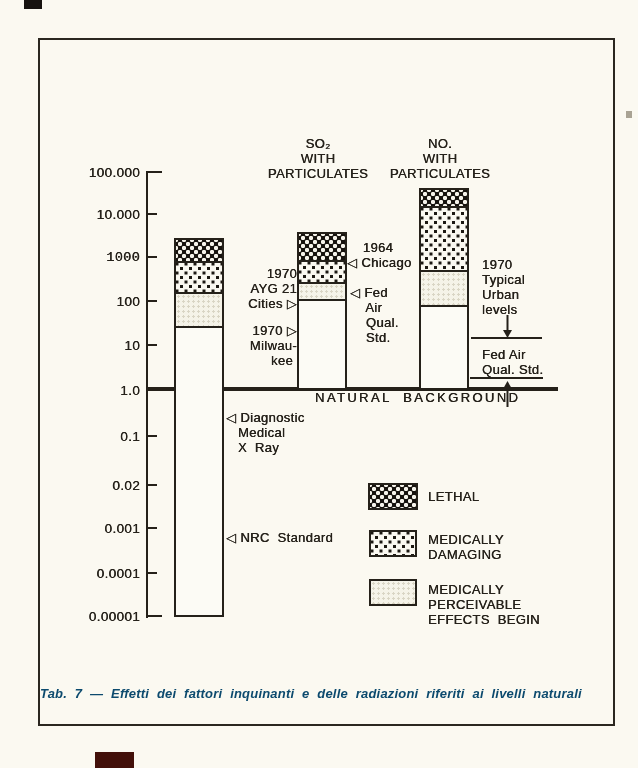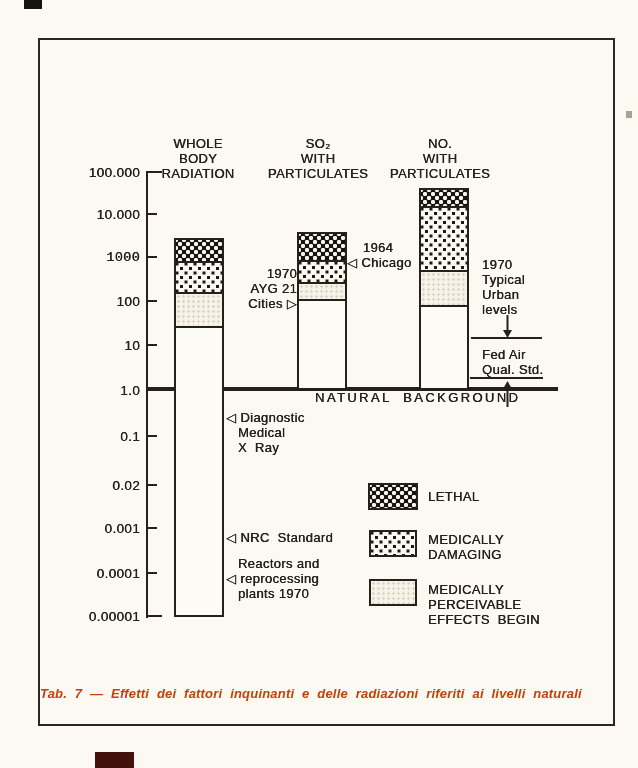--- a/index.html
+++ b/index.html
@@ -47,21 +47,21 @@
   .pat-perceivable {
     background-color:#f5f3e8;
     background-image:radial-gradient(circle, #d9d5c4 1px, transparent 1.25px);
     background-size:5px 5px;
   }
   .swatch { box-sizing:border-box; border:2px solid #25211a; }
   .baseline-lbl { letter-spacing:2.4px; }
   .caption {
     font-size:13px; font-style:italic; font-weight:700;
     letter-spacing:0.2px; word-spacing:4px; white-space:pre;
-    color:#c2410c;
+    color:#0c4a6e;
   }
   svg .stroke { stroke:#25211a; stroke-width:2; }
   svg .fill { fill:#25211a; }
 </style>
 </head>
 <body>
 
 <div class="sheet">
 
   <div class="abs" style="left:24px; top:0; width:18px; height:9px; background:#171310;"></div>
@@ -90,23 +90,20 @@
   <div class="abs txt tick-label" style="left:55px; top:383px; width:85px;">1.0</div>
   <div class="abs txt tick-label" style="left:55px; top:429px; width:85px;">0.1</div>
   <div class="abs txt tick-label" style="left:55px; top:478px; width:85px;">0.02</div>
   <div class="abs txt tick-label" style="left:55px; top:521px; width:85px;">0.001</div>
   <div class="abs txt tick-label" style="left:55px; top:566px; width:85px;">0.0001</div>
   <div class="abs txt tick-label" style="left:55px; top:609px; width:85px;">0.00001</div>
 
   <div class="abs ink" style="left:146px; top:387px; width:412px; height:4px;"></div>
   <div class="abs txt baseline-lbl" style="left:315px; top:390px;">NATURAL  BACKGROUND</div>
 
-  <div class="abs txt center" style="left:146px; top:136px; width:104px;">WHOLE
-BODY
-RADIATION</div>
   <div class="abs txt center" style="left:261px; top:136px; width:114px;text-align:center;">SO₂
 WITH
 PARTICULATES</div>
   <div class="abs txt center" style="left:383px; top:136px; width:114px;">NO.
 WITH
 PARTICULATES</div>
 
   <div class="abs bar" style="left:174px; top:238px; width:50px; height:379px;">
     <div class="seg pat-lethal" style="height:21px;"></div>
     <div class="seg pat-damaging" style="height:29px;"></div>
@@ -124,29 +121,33 @@
   <div class="abs bar" style="left:419px; top:188px; width:50px; height:202px;">
     <div class="seg pat-lethal" style="height:16px;"></div>
     <div class="seg pat-damaging" style="height:62px;"></div>
     <div class="seg pat-perceivable" style="height:33px;"></div>
     <div class="seg last"></div>
   </div>
 
   <div class="abs txt right" style="left:207px; top:266px; width:90px;">1970
 AYG 21
 Cities ▷</div>
+  <div class="abs txt right" style="left:207px; top:323px; width:90px;">1970 ▷
+Milwau-
+kee </div>
   <div class="abs txt" style="left:347px; top:240px;">    1964
 ◁ Chicago</div>
+  <div class="abs txt" style="left:350px; top:285px;">◁ Fed
+    Air
+    Qual.
+    Std.</div>
   <div class="abs txt" style="left:226px; top:410px;">◁ Diagnostic
    Medical
    X  Ray</div>
   <div class="abs txt" style="left:226px; top:514px;margin-top:16px;">◁ NRC  Standard</div>
-  <div class="abs txt" style="left:226px; top:556px;">   Reactors and
-◁ reprocessing
-   plants 1970</div>
 
   <div class="abs txt" style="left:482px; top:257px;">1970
 Typical
 Urban
 levels</div>
   <svg class="abs" style="left:500px; top:315px;" width="15" height="24" viewBox="0 0 15 24">
     <line class="stroke" x1="7.5" y1="0" x2="7.5" y2="16"></line>
     <path class="fill" d="M7.5 23 L3 15 L12 15 Z"></path>
   </svg>
   <div class="abs ink" style="left:471px; top:337px; width:71px; height:2px;"></div>

